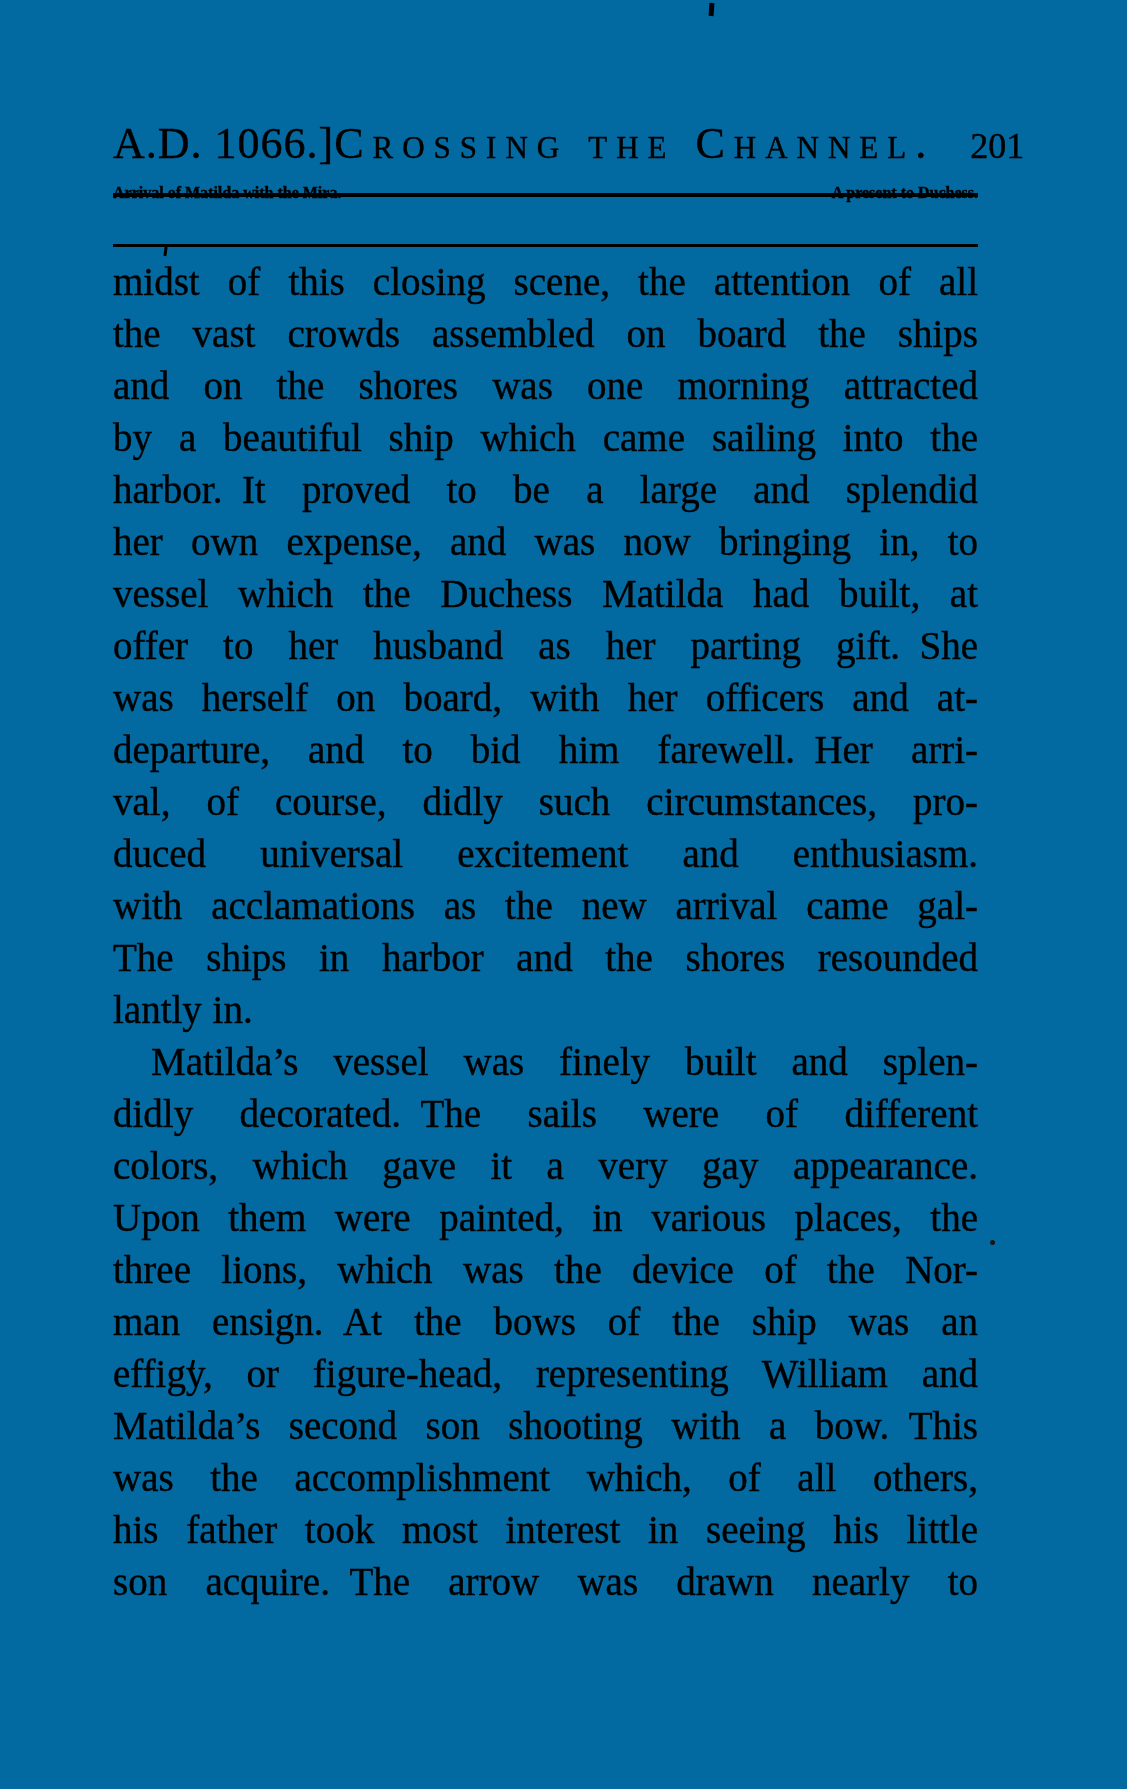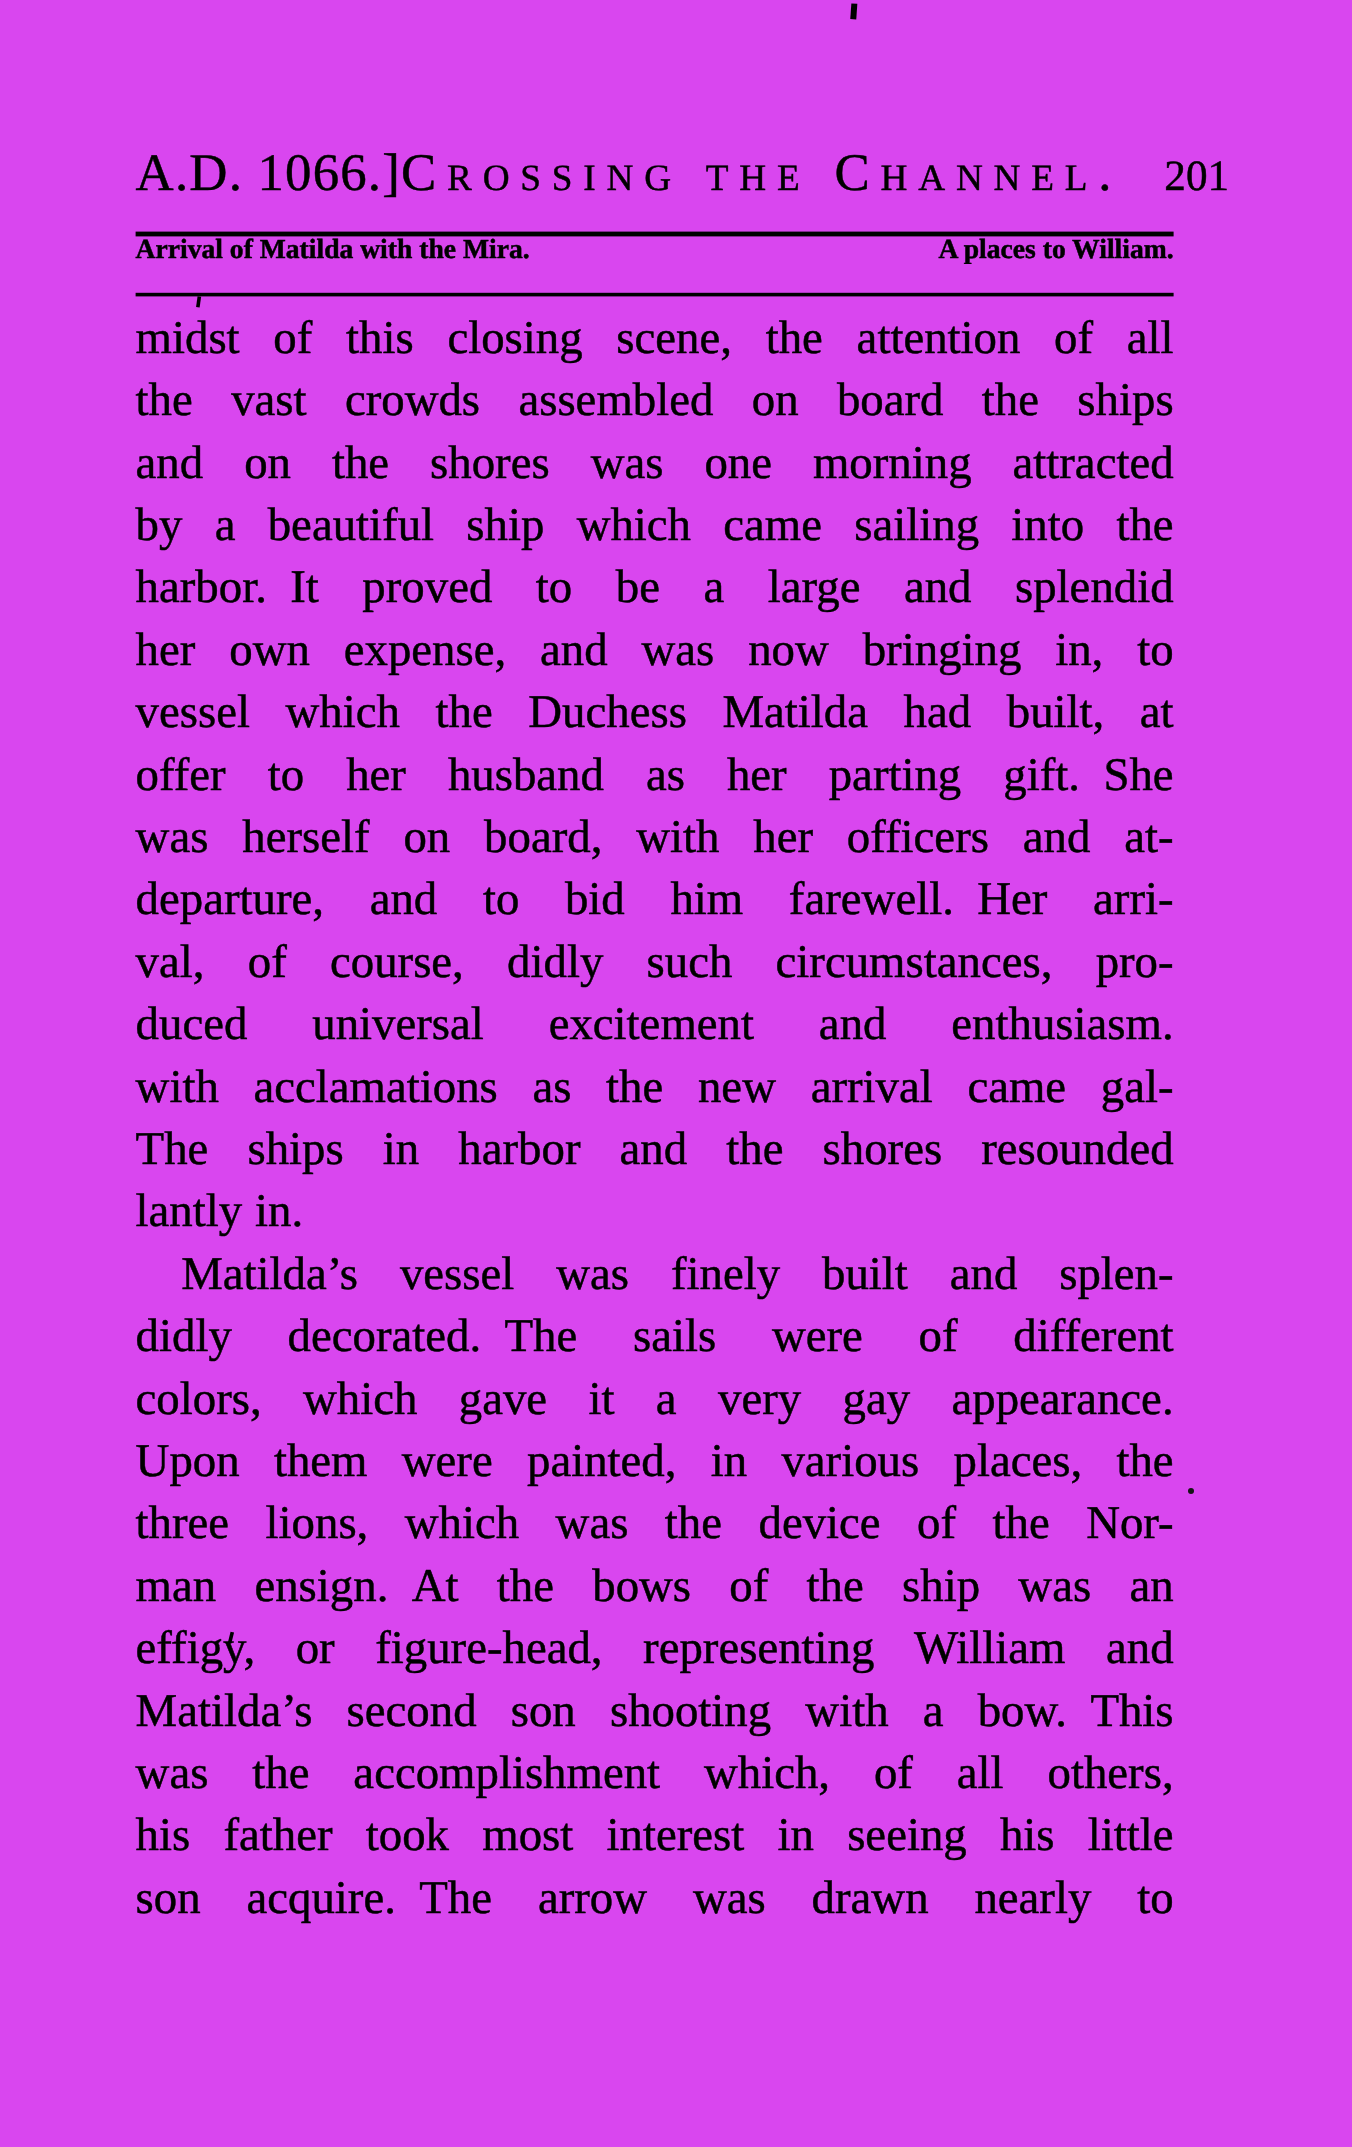--- a/index.html
+++ b/index.html
@@ -4,21 +4,21 @@
 <style>
   html, body {
     margin: 0;
     padding: 0;
     background: #ffffff;
   }
   .page {
     position: relative;
     width: 1127px;
     height: 1789px;
-    background: #d946ef;
+    background: #0369a1;
     color: #000000;
     font-family: "Liberation Serif", "DejaVu Serif", serif;
     overflow: hidden;
     -webkit-text-stroke: 0.4px #000;
   }
   .col {
     position: absolute;
     left: 113px;
     width: 865px;
   }
@@ -45,26 +45,26 @@
     white-space: nowrap;
     margin-left: 35px;
   }
   .rule {
     background: #000;
   }
   .rule-1 { top: 193px; height: 4px; }
   .rule-2 { top: 244px; height: 3px; }
   
   .heads {
-    top: 195px;
+    top: 184px;
     display: flex;
     justify-content: space-between;
     align-items: baseline;
     font-weight: bold;
-    font-size: 23px;
+    font-size: 16px;
   }
   .heads .head-left, .heads .head-right { white-space: nowrap; }
   
   .body-text {
     top: 256px;
     font-size: 39px;
     line-height: 52px;
     word-spacing: 1px;
   }
   .line {
@@ -101,21 +101,21 @@
   <div class="col running-header">
     <span class="rh-date">A.D. 1066.]</span>
     <span class="rh-title">Crossing the Channel.</span>
     <span class="rh-page">201</span>
   </div>
 
   <div class="col rule rule-1"></div>
 
   <div class="col heads">
     <span class="head-left">Arrival of Matilda with the Mira.</span>
-    <span class="head-right">A places to William.</span>
+    <span class="head-right">A present to Duchess.</span>
   </div>
 
   <div class="col rule rule-2"></div>
 
   <div class="col body-text">
     <div class="line">midst of this closing scene, the attention of all</div>
     <div class="line">the vast crowds assembled on board the ships</div>
     <div class="line">and on the shores was one morning attracted</div>
     <div class="line">by a beautiful ship which came sailing into the</div>
     <div class="line">harbor. It proved to be a large and splendid</div>

